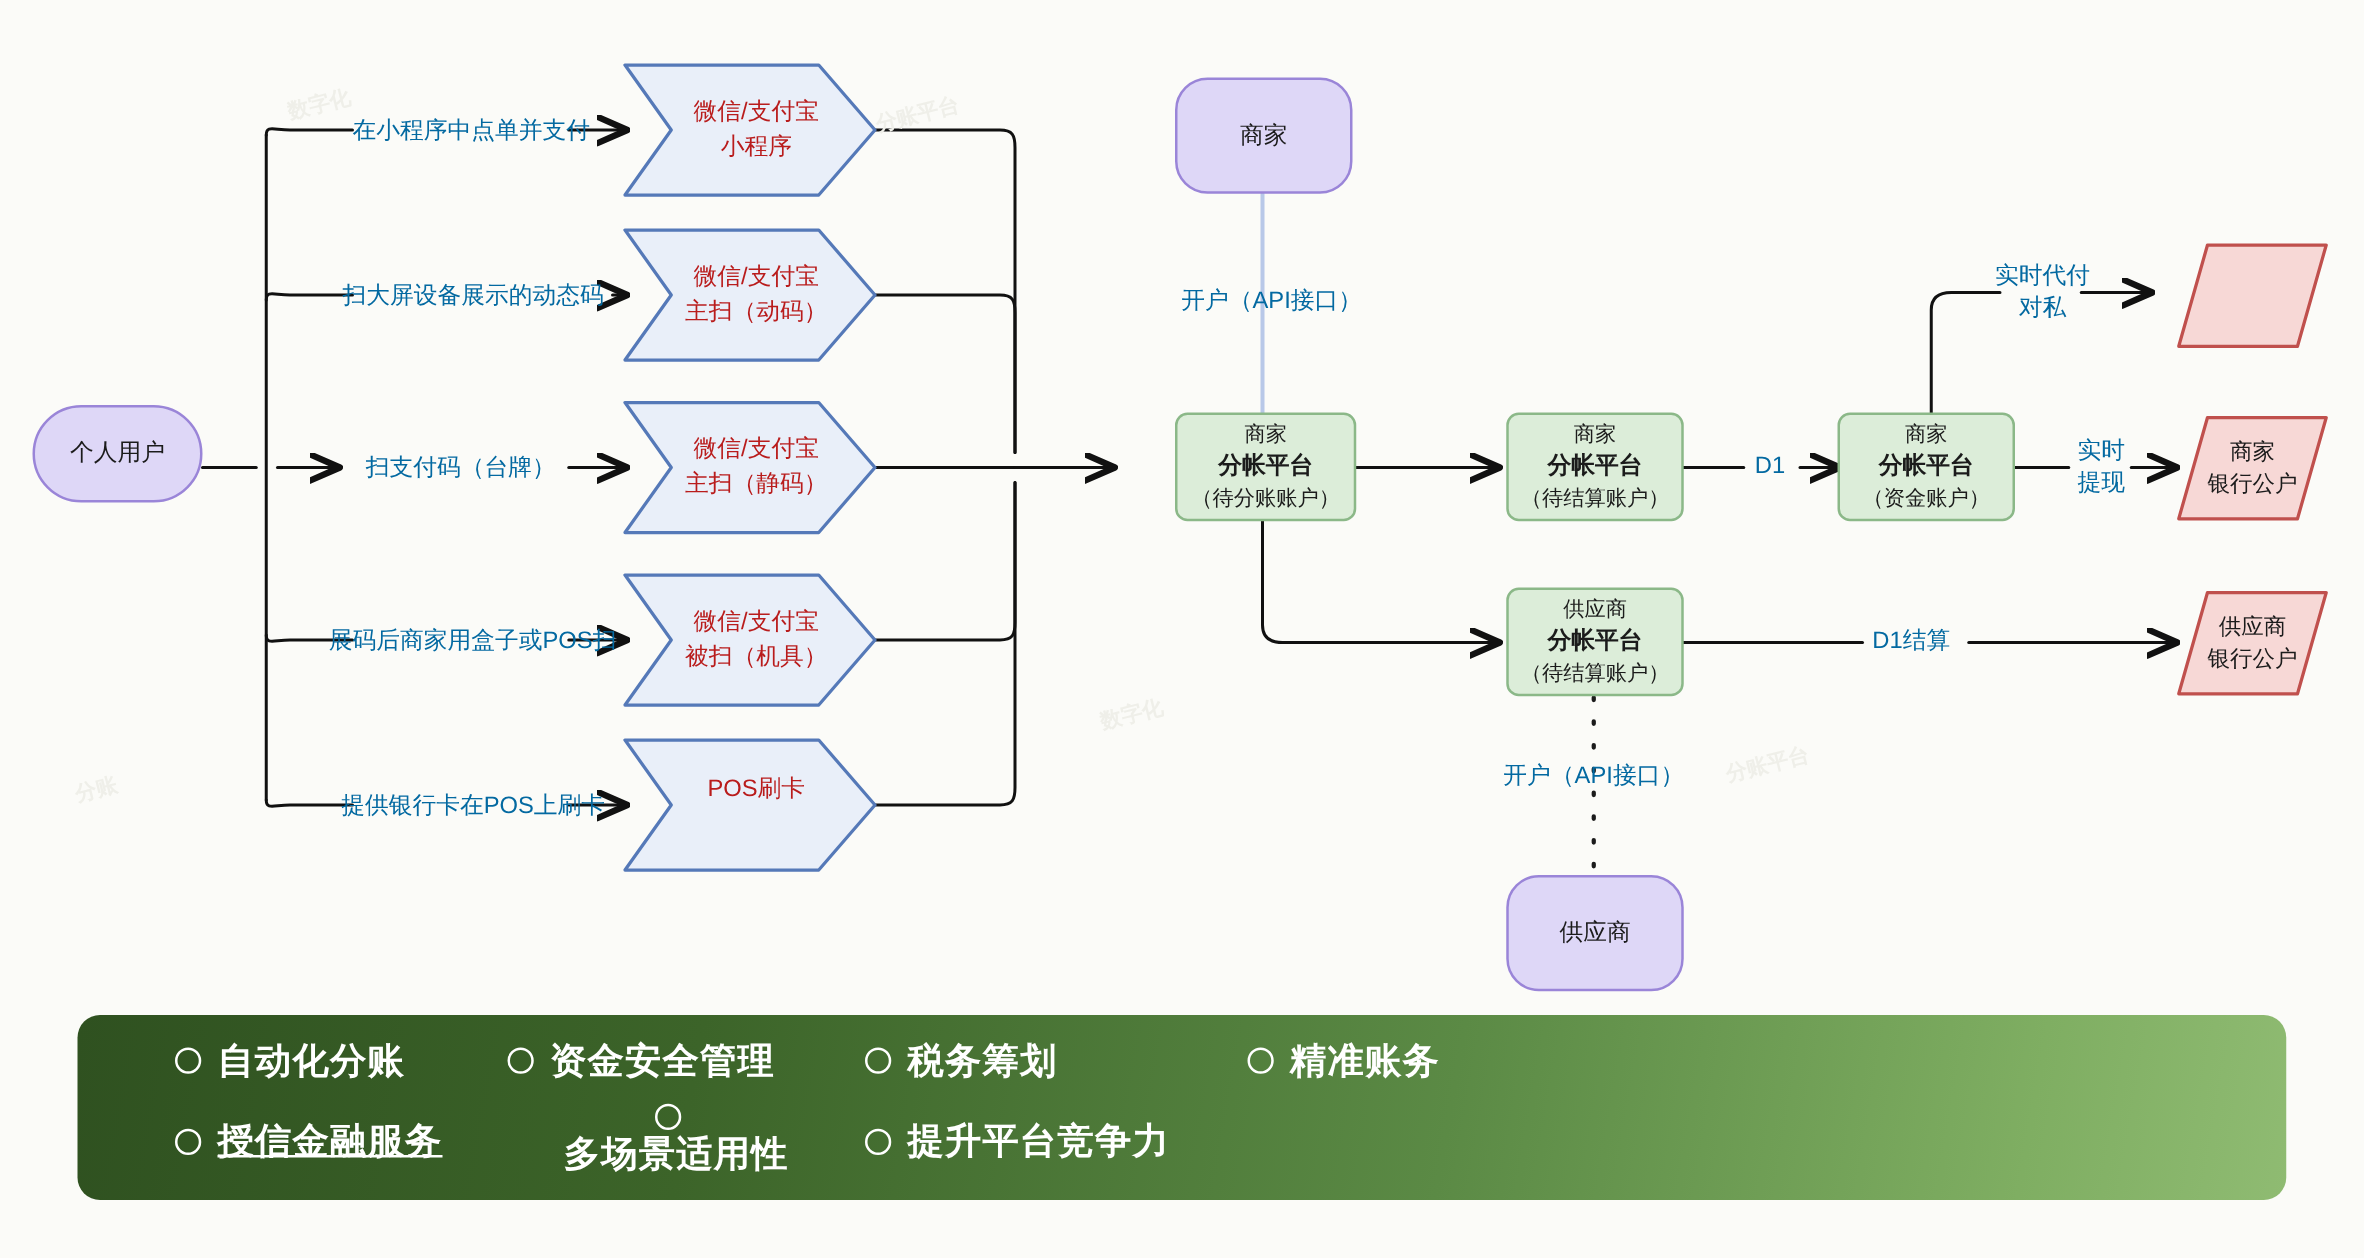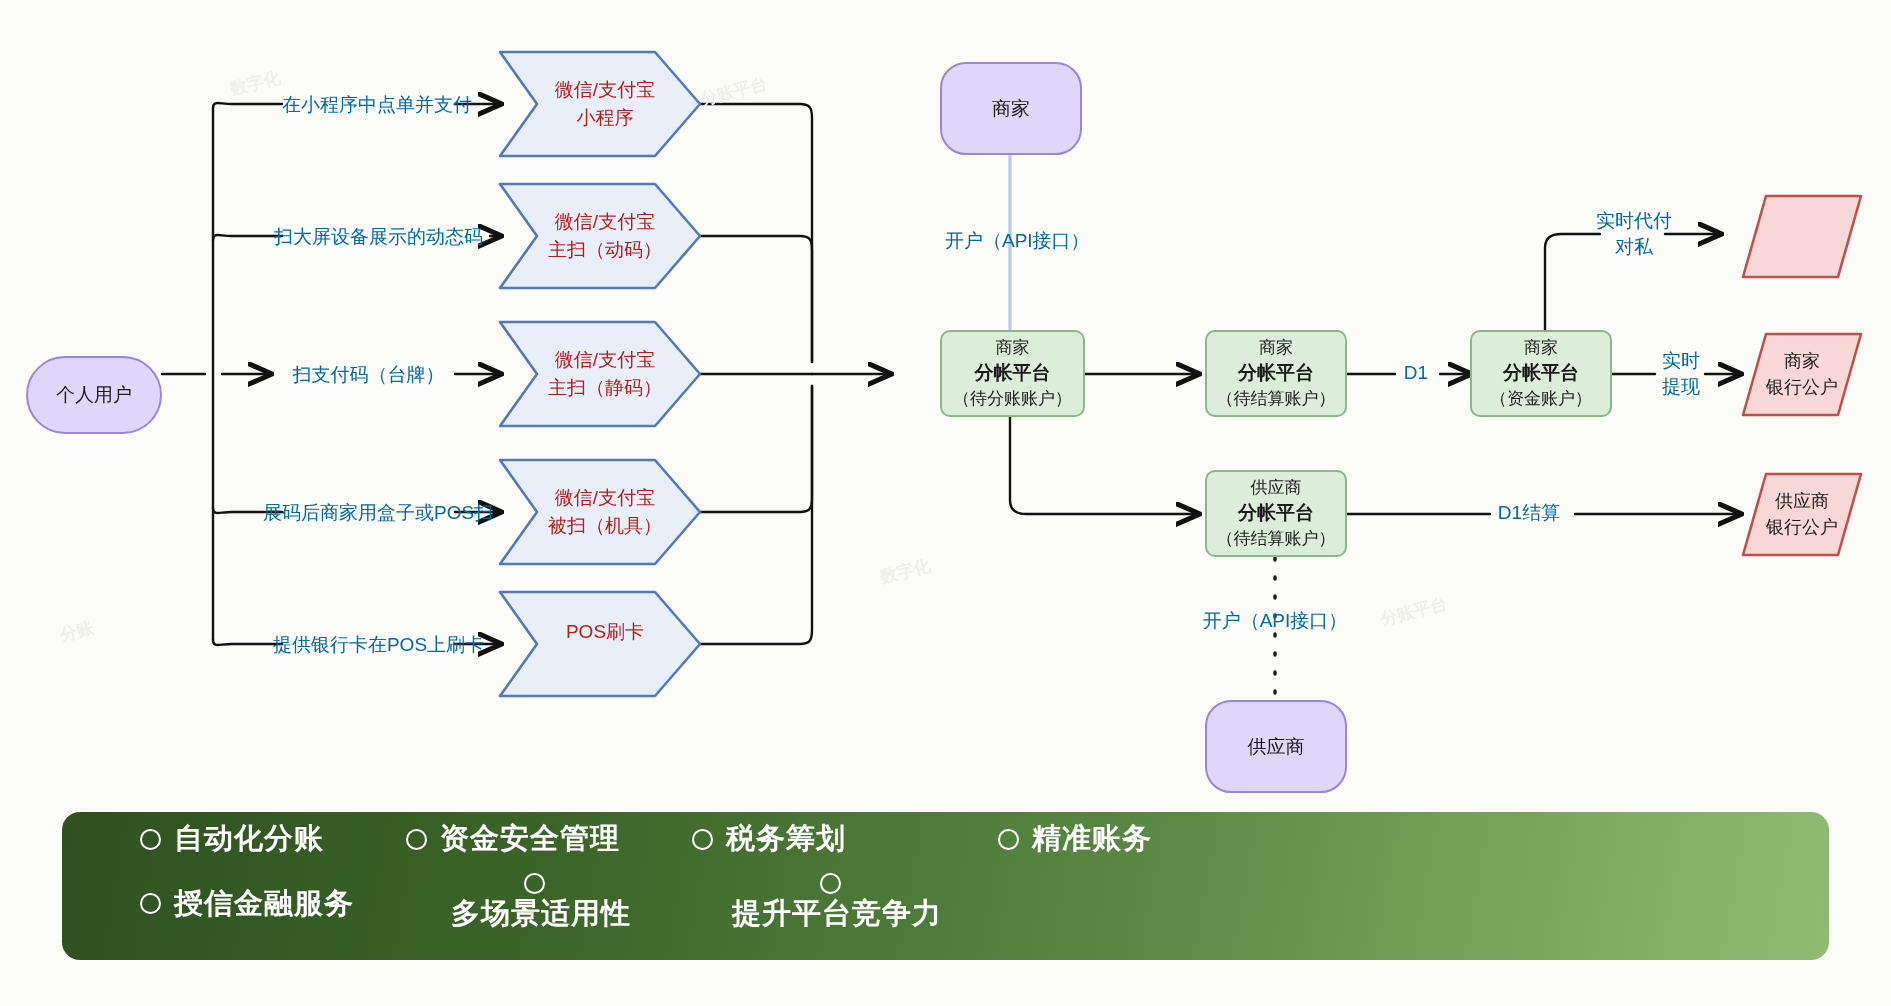--- a/index.html
+++ b/index.html
@@ -46,21 +46,21 @@
     position:absolute;font-size:19px;color:#0369a1;white-space:nowrap;
     text-align:center;line-height:1.35;
   }
   .elabel.two{white-space:normal;}
 
   
   .banner{
     position:absolute;left:62px;top:812px;width:1767px;height:148px;
     border-radius:18px;
     background:linear-gradient(100deg,#2f5120 0%,#3c6429 28%,#5b8a45 62%,#7fae62 88%,#8fbb72 100%);
-    display:flex;flex-direction:column;
+    display:flex;flex-direction:column;justify-content:center;
     padding:0 0 0 78px;box-sizing:border-box;
   }
   .brow{display:flex;align-items:center;margin:7px 0;}
   .bitem{display:flex;align-items:center;color:#fff;font-size:29px;font-weight:bold;
          letter-spacing:1px;margin-right:16px;}
   .bullet{display:inline-block;width:17px;height:17px;border:2px solid #fff;border-radius:50%;
           margin-right:13px;flex:none;}
   .watermark{position:absolute;color:#efefe9;font-size:17px;
              transform:rotate(-14deg);user-select:none;font-weight:bold;}
 </style>
@@ -138,21 +138,21 @@
       <path d="M1766,474 L1861,474 L1838,555 L1743,555 Z"></path>
     </g>
   </svg>
 
   <div class="watermark" style="left:230px;top:72px;">数字化</div>
   <div class="watermark" style="left:700px;top:80px;">分账平台</div>
   <div class="watermark" style="left:60px;top:620px;">分账</div>
   <div class="watermark" style="left:880px;top:560px;">数字化</div>
   <div class="watermark" style="left:1380px;top:600px;">分账平台</div>
 
-  <div class="node actor pill" style="left:26px;top:356px;width:136px;height:78px;">
+  <div class="node actor pill" style="left:26px;top:324px;width:136px;height:78px;">
     <div>个人用户</div>
   </div>
 
   <div class="node actor" style="left:940px;top:62px;width:142px;height:93px;">
     <div>商家</div>
   </div>
 
   <div class="node actor" style="left:1205px;top:700px;width:142px;height:93px;">
     <div>供应商</div>
   </div>
@@ -267,28 +267,28 @@
       <div class="bitem" style="width:290px;">
         <span class="bullet"></span>
         <span>税务筹划</span>
       </div>
       <div class="bitem" style="width:250px;">
         <span class="bullet"></span>
         <span>精准账务</span>
       </div>
     </div>
     <div class="brow">
-      <div class="bitem" style="width:250px;">
+      <div class="bitem" style="width:250px;text-decoration:underline;">
         <span class="bullet"></span>
         <span>授信金融服务</span>
       </div>
       <div class="bitem" style="width:270px;flex-direction:column;">
         <span class="bullet"></span>
         <span>多场景适用性</span>
       </div>
-      <div class="bitem" style="width:290px;flex-direction:column;">
+      <div class="bitem" style="width:290px;">
         <span class="bullet"></span>
         <span>提升平台竞争力</span>
       </div>
     </div>
   </div>
 
 </div>
 
 </body></html>

